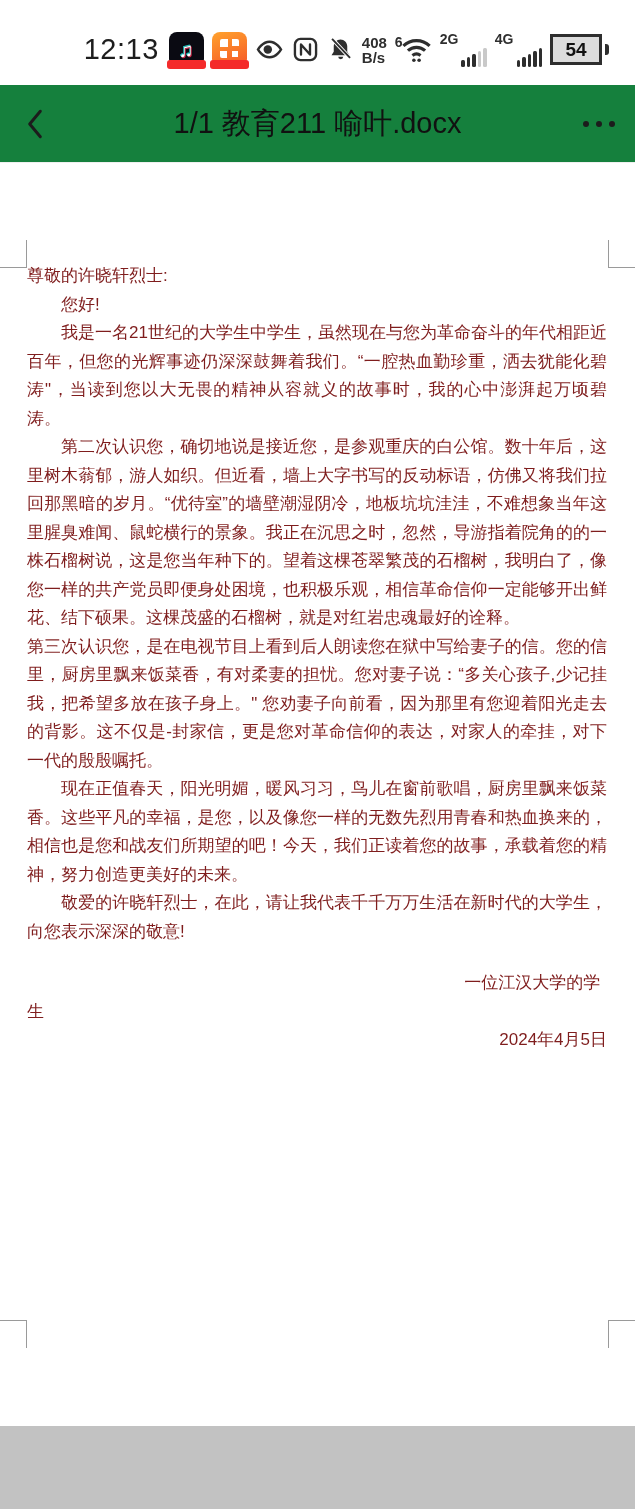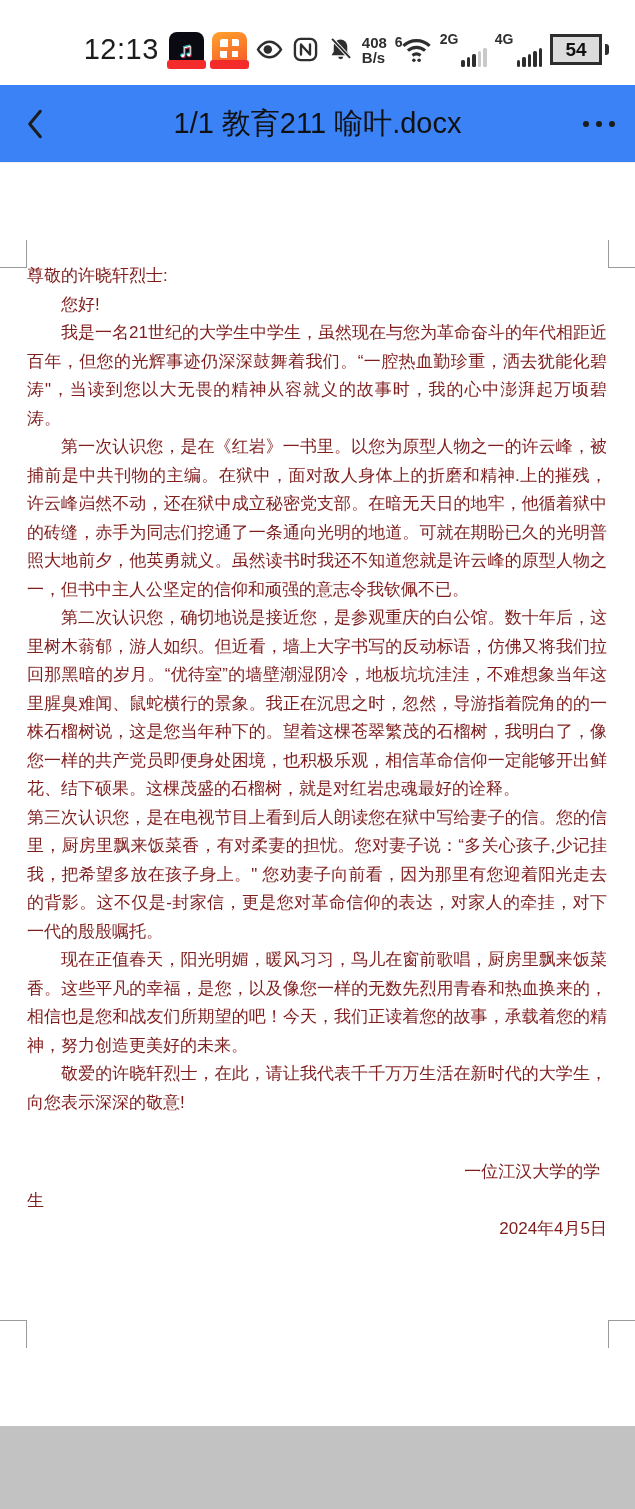--- a/index.html
+++ b/index.html
@@ -40,21 +40,21 @@
   .bar:nth-child(3){height:13px;} .bar:nth-child(4){height:16px;}
   .bar:nth-child(5){height:19px;}
   .bar.off{ background:#c9c9c9; }
   .battery{ position:relative; width:52px; height:31px; border:3px solid #2e2e2e; border-radius:0; display:flex; align-items:center; justify-content:center; background:#dcdcdc; }
   .battery .pct{ position:relative; font-size:19px; font-weight:600; color:#111; z-index:1; }
   .battery-tip{ width:4px; height:11px; background:#2e2e2e; border-radius:0 3px 3px 0; margin-left:-5px; }
 
   
   .header{
     position:relative; height:78px; display:flex; align-items:center;
-    padding:0 20px; background:#3b82f6; border-bottom:1px solid #efefef;
+    padding:0 20px; background:#15803d; border-bottom:1px solid #efefef;
   }
   .back-btn{ width:44px; height:44px; display:flex; align-items:center; cursor:pointer; }
   .hdr-title{
     position:absolute; left:90px; right:90px; text-align:center;
     font-size:29px; font-weight:500; color:#111; white-space:nowrap; overflow:hidden;
   }
   .menu-btn{ margin-left:auto; display:flex; gap:7px; align-items:center; height:44px; cursor:pointer; }
   .menu-btn i{ width:6px; height:6px; border-radius:50%; background:#1c1c1c; }
 
   
@@ -65,21 +65,21 @@
   .corner.bl{ left:0;  top:1157px; border-right:1.5px solid #9a9a9a; border-top:1.5px solid #9a9a9a; }
   .corner.br{ left:608px; top:1157px; border-left:1.5px solid #9a9a9a; border-top:1.5px solid #9a9a9a; }
 
   .doc-text{
     position:absolute; left:27px; top:99px; width:580px;
     font-size:17px; line-height:28.5px; color:#7f1d1d;
     text-align:justify;
   }
   .doc-text p{ margin:0; }
   .doc-text p.indent{ text-indent:2em; }
-  .doc-text p.signature{ text-align:left; text-indent:calc(100% - 8.4em); margin-top:41px; }
+  .doc-text p.signature{ text-align:left; text-indent:calc(100% - 8.4em); margin-top:23px; }
   .doc-text p.dateline{ text-align:right; }
 
   .canvas-gray{ height:83px; background:#c2c2c2; }
 </style>
 </head>
 <body>
 
 <div class="screen">
 
   <div class="status-bar">
@@ -179,21 +179,20 @@
   <div class="page">
     <span class="corner tl"></span>
     <span class="corner tr"></span>
     <span class="corner bl"></span>
     <span class="corner br"></span>
 
     <div class="doc-text">
       <p>尊敬的许晓轩烈士:</p>
       <p class="indent">您好!</p>
       <p class="indent">我是一名21世纪的大学生中学生，虽然现在与您为革命奋斗的年代相距近百年，但您的光辉事迹仍深深鼓舞着我们。“一腔热血勤珍重，洒去犹能化碧涛"，当读到您以大无畏的精神从容就义的故事时，我的心中澎湃起万顷碧涛。</p>
-      <p class="indent">第一次认识您，是在《红岩》一书里。以您为原型人物之一的许云峰，被捕前是中共刊物的主编。在狱中，面对敌人身体上的折磨和精神.上的摧残，许云峰岿然不动，还在狱中成立秘密党支部。在暗无天日的地牢，他循着狱中的砖缝，赤手为同志们挖通了一条通向光明的地道。可就在期盼已久的光明普照大地前夕，他英勇就义。虽然读书时我还不知道您就是许云峰的原型人物之一，但书中主人公坚定的信仰和顽强的意志令我钦佩不已。</p>
       <p class="indent">第二次认识您，确切地说是接近您，是参观重庆的白公馆。数十年后，这里树木蓊郁，游人如织。但近看，墙上大字书写的反动标语，仿佛又将我们拉回那黑暗的岁月。“优待室”的墙壁潮湿阴冷，地板坑坑洼洼，不难想象当年这里腥臭难闻、鼠蛇横行的景象。我正在沉思之时，忽然，导游指着院角的的一株石榴树说，这是您当年种下的。望着这棵苍翠繁茂的石榴树，我明白了，像您一样的共产党员即便身处困境，也积极乐观，相信革命信仰一定能够开出鲜花、结下硕果。这棵茂盛的石榴树，就是对红岩忠魂最好的诠释。</p>
       <p>第三次认识您，是在电视节目上看到后人朗读您在狱中写给妻子的信。您的信里，厨房里飘来饭菜香，有对柔妻的担忧。您对妻子说：“多关心孩子,少记挂我，把希望多放在孩子身上。" 您劝妻子向前看，因为那里有您迎着阳光走去的背影。这不仅是-封家信，更是您对革命信仰的表达，对家人的牵挂，对下一代的殷殷嘱托。</p>
       <p class="indent">现在正值春天，阳光明媚，暖风习习，鸟儿在窗前歌唱，厨房里飘来饭菜香。这些平凡的幸福，是您，以及像您一样的无数先烈用青春和热血换来的，相信也是您和战友们所期望的吧！今天，我们正读着您的故事，承载着您的精神，努力创造更美好的未来。</p>
       <p class="indent">敬爱的许晓轩烈士，在此，请让我代表千千万万生活在新时代的大学生，向您表示深深的敬意!</p>
       <p class="signature">一位江汉大学的学生</p>
       <p class="dateline">2024年4月5日</p>
     </div>
   </div>
 
   <div class="canvas-gray"></div>

